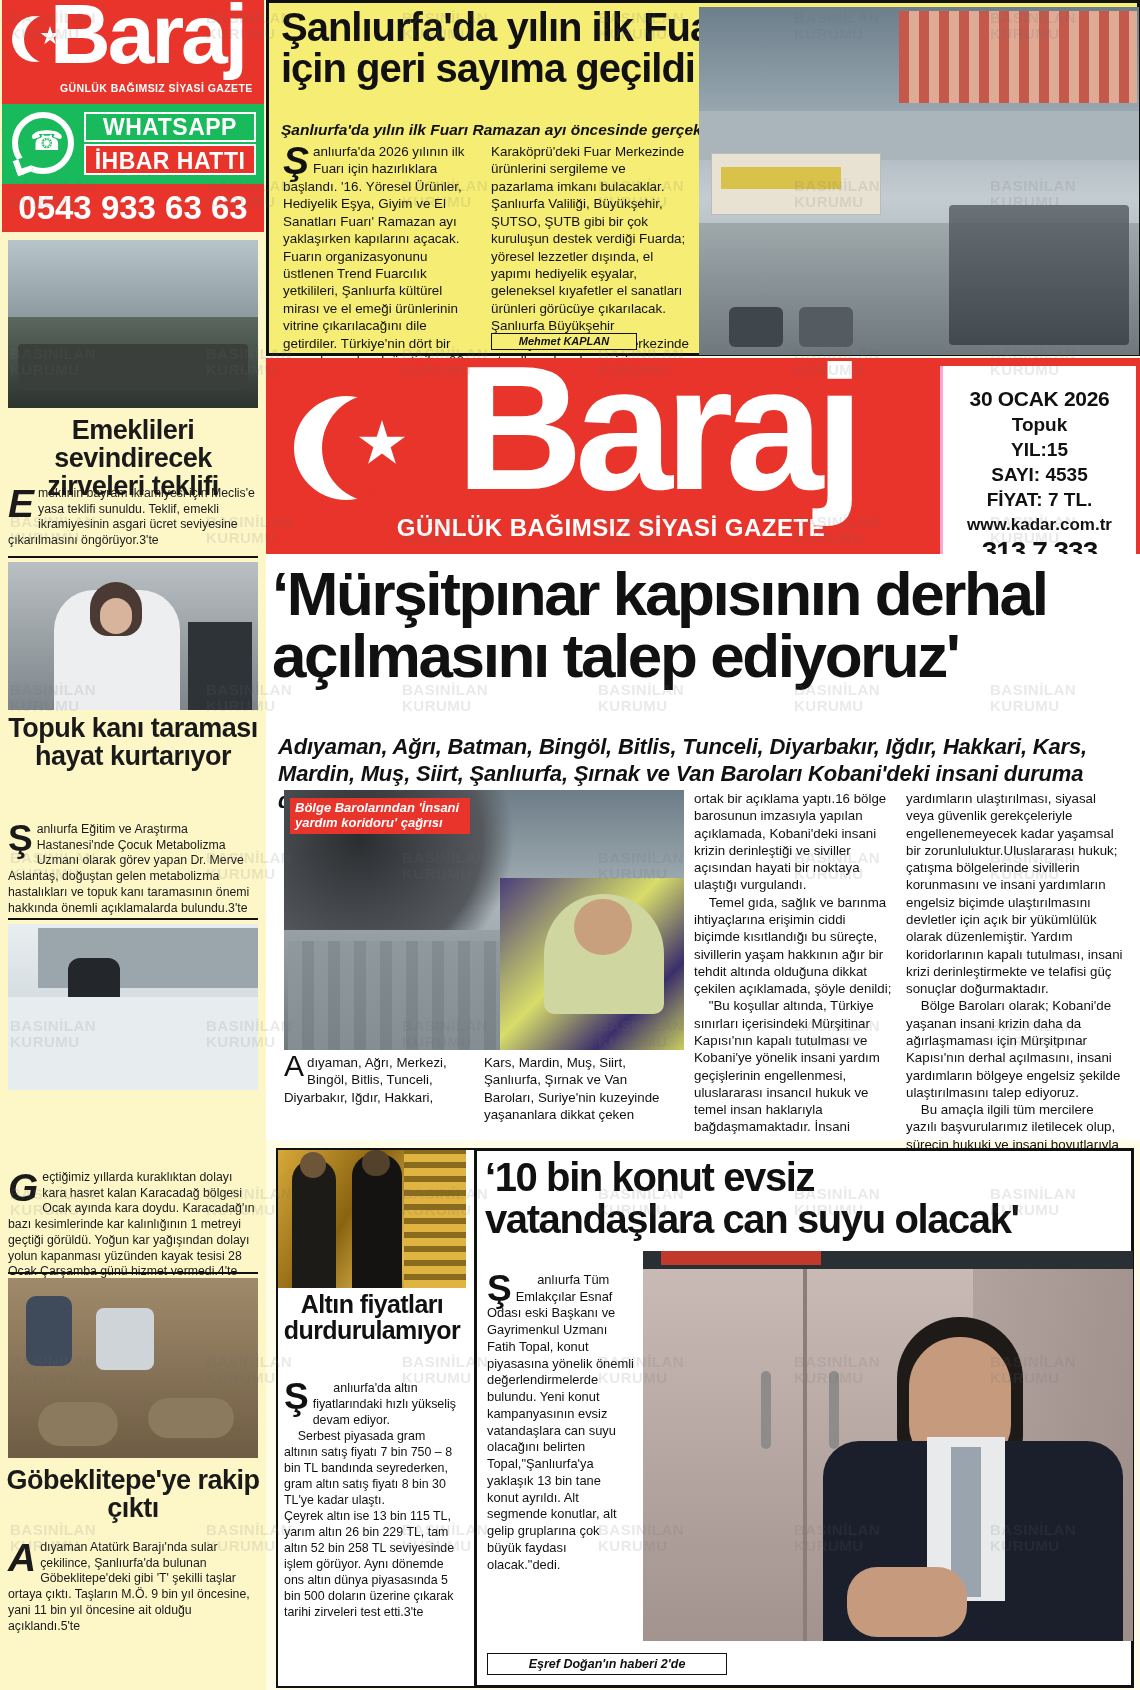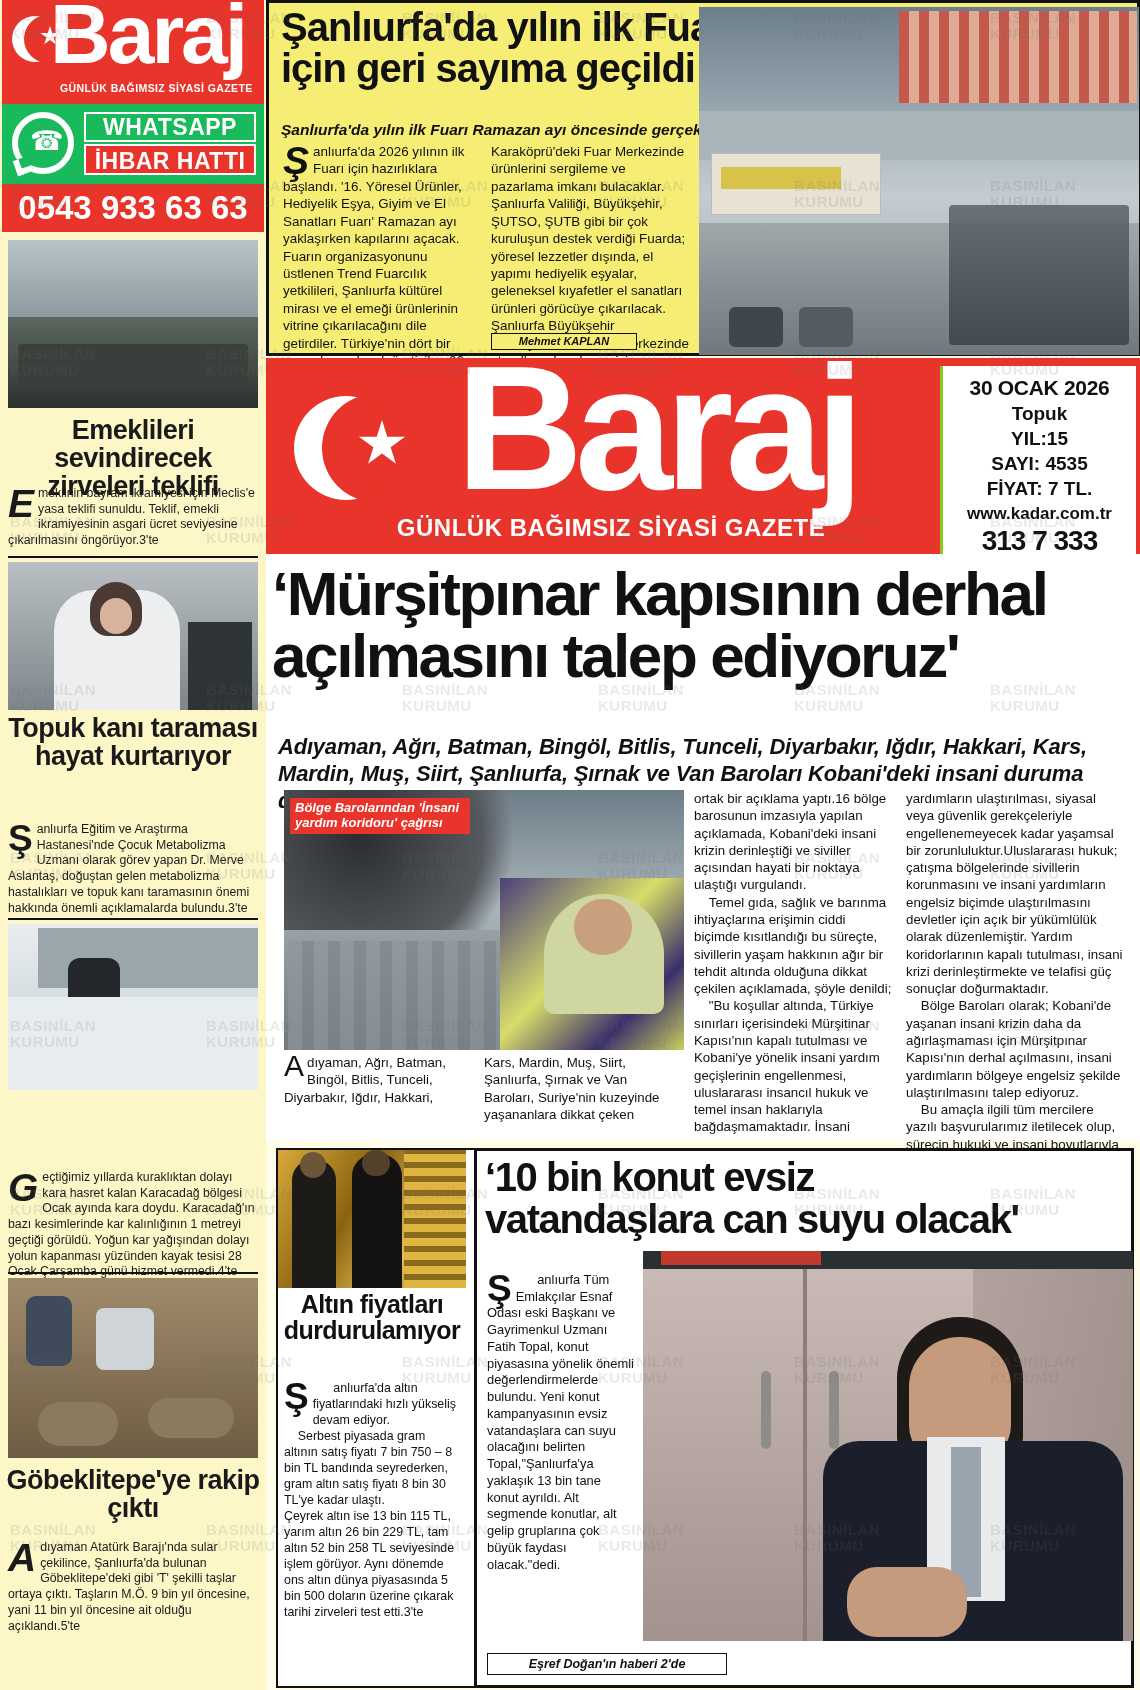--- a/index.html
+++ b/index.html
@@ -171,22 +171,22 @@
     font-size:176px; font-weight:bold; color:#fff; line-height:1;
     letter-spacing:-8px; font-family:"Liberation Sans",sans-serif;
   }
   .mh-tag{
     position:absolute; left:0px; top:156px; width:690px;
     text-align:center; font-size:24px; font-weight:bold; color:#fff;
     letter-spacing:.5px;
   }
   .mh-info{
     position:absolute; right:4px; top:8px; width:196px; height:188px;
-    background:#fff; border-left:3px solid #84cc16;
-    text-align:center; color:#111; padding-top:10px;
+    background:#fff; border-left:3px solid #f9a8d4;
+    text-align:center; color:#111; padding-top:21px;
   }
   .mh-info div{ font-weight:bold; }
   .mi-date{ font-size:21px; letter-spacing:-.3px;}
   .mi-day{ font-size:19px; margin-top:3px;}
   .mi-yil{ font-size:19px; margin-top:3px;}
   .mi-sayi{ font-size:19px; margin-top:3px;}
   .mi-fiyat{ font-size:19px; margin-top:3px;}
   .mi-web{ font-size:17px; margin-top:4px;}
   .mi-tel{ font-size:28px; margin-top:1px; letter-spacing:-1px;}
 
@@ -405,21 +405,21 @@
       <div style="position:absolute;left:0;top:0;width:62%;height:62%;background:radial-gradient(circle at 30% 30%,#2b2e31,#55595d 60%,transparent 75%);"></div>
       <div style="position:absolute;left:0;top:54%;width:100%;height:46%;background:linear-gradient(#98a2a6,#6f787d);"></div>
       <div style="position:absolute;left:4px;top:58%;width:100%;height:42%;background:repeating-linear-gradient(90deg,#8d979c 0 14px,#7b858a 14px 26px);opacity:.7;"></div>
       <div style="position:absolute;right:0;top:34%;width:46%;height:66%;background:linear-gradient(135deg,#4a3f7a,#d8dd6a 45%,#3b2f6b 75%,#c9cf5e);"></div>
       <div style="position:absolute;right:20px;top:40%;width:120px;height:120px;background:#cfd6a0;border-radius:60px 60px 10px 10px;"></div>
       <div style="position:absolute;right:52px;top:42%;width:58px;height:56px;background:#c9a07e;border-radius:28px;"></div>
       <div class="photo-caption">Bölge Barolarından 'İnsani yardım koridoru' çağrısı</div>
     </div>
 
     <div class="main-col mcA">
-      <span class="dc">A</span><span>dıyaman, Ağrı, Batman, Bingöl, Bitlis, Tunceli, Diyarbakır, Iğdır, Hakkari,</span>
+      <span class="dc">A</span><span>dıyaman, Ağrı, Merkezi, Bingöl, Bitlis, Tunceli, Diyarbakır, Iğdır, Hakkari,</span>
     </div>
     <div class="main-col mcB">Kars, Mardin, Muş, Siirt, Şanlıurfa, Şırnak ve Van Baroları, Suriye'nin kuzeyinde yaşananlara dikkat çeken</div>
     <div class="main-col mcC" style="white-space:pre-wrap;">ortak bir açıklama yaptı.16 bölge barosunun imzasıyla yapılan açıklamada, Kobani'deki insani krizin derinleştiği ve siviller açısından hayati bir noktaya ulaştığı vurgulandı.
     Temel gıda, sağlık ve barınma ihtiyaçlarına erişimin ciddi biçimde kısıtlandığı bu süreçte, sivillerin yaşam hakkının ağır bir tehdit altında olduğuna dikkat çekilen açıklamada, şöyle denildi;
     "Bu koşullar altında, Türkiye sınırları içerisindeki Mürşitinar Kapısı'nın kapalı tutulması ve Kobani'ye yönelik insani yardım geçişlerinin engellenmesi, uluslararası insancıl hukuk ve temel insan haklarıyla bağdaşmamaktadır. İnsani</div>
     <div class="main-col mcD" style="white-space:pre-wrap;">yardımların ulaştırılması, siyasal veya güvenlik gerekçeleriyle engellenemeyecek kadar yaşamsal bir zorunluluktur.Uluslararası hukuk; çatışma bölgelerinde sivillerin korunmasını ve insani yardımların engelsiz biçimde ulaştırılmasını devletler için açık bir yükümlülük olarak düzenlemiştir. Yardım koridorlarının kapalı tutulması, insani krizi derinleştirmekte ve telafisi güç sonuçlar doğurmaktadır.
     Bölge Baroları olarak; Kobani'de yaşanan insani krizin daha da ağırlaşmaması için Mürşitpınar Kapısı'nın derhal açılmasını, insani yardımların bölgeye engelsiz şekilde ulaştırılmasını talep ediyoruz.
     Bu amaçla ilgili tüm mercilere yazılı başvurularımız iletilecek olup, sürecin hukuki ve insani boyutlarıyla takipçisi olacağımızı kamuoyuna saygıyla duyururuz"   (Haber Merkezi)</div>
   </div>
 

